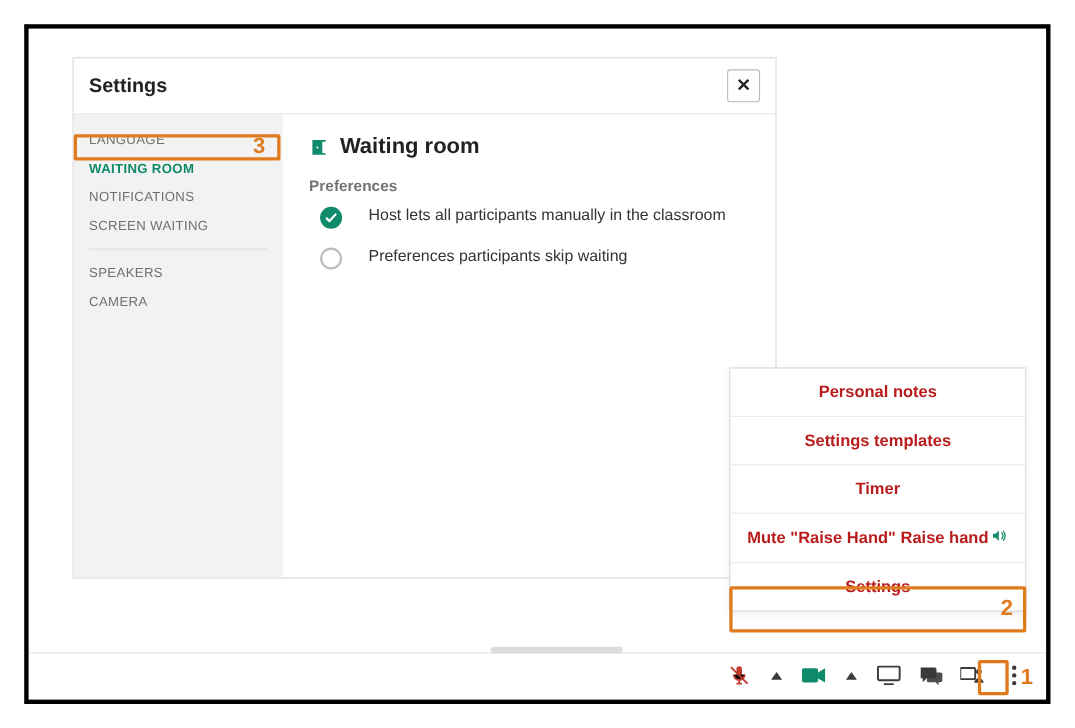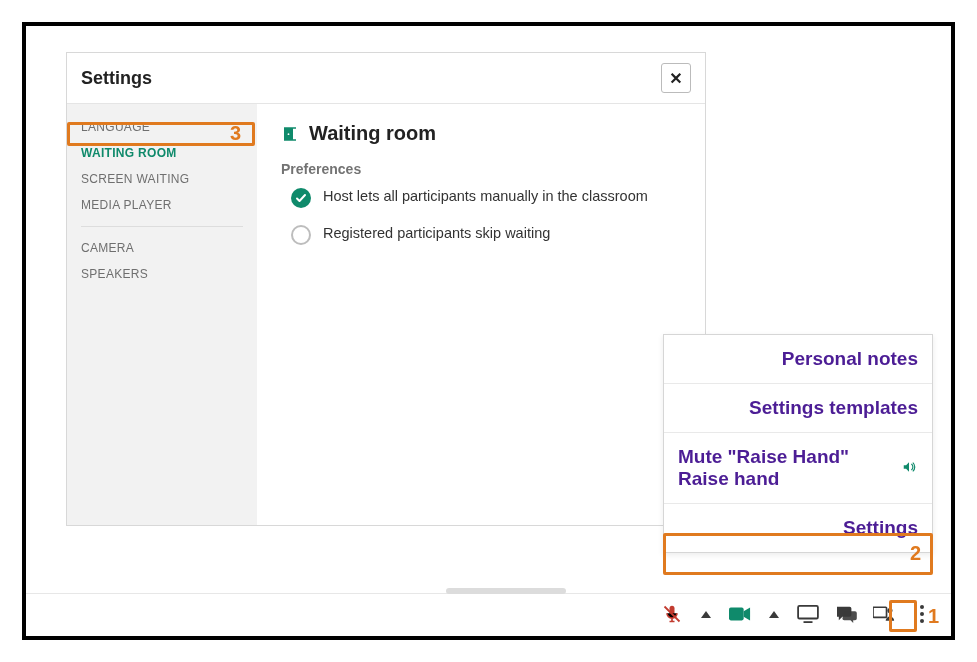--- a/index.html
+++ b/index.html
@@ -142,39 +142,40 @@
     border-radius: 50%;
     background: #0f8a6b;
     display: flex; align-items: center; justify-content: center;
   }
   .radio-checked svg { width: 12px; height: 12px; }
   .radio-label {
     font-size: 14.5px;
     color: #333;
     line-height: 1.35;
     max-width: 360px;
+    margin-left: 12px;
   }
 
   
   .popup {
     position: absolute;
     right: 18px;
     top: 308px;
     width: 270px;
     background: #fff;
     border: 1px solid #d6d6d6;
     box-shadow: 0 2px 6px rgba(0,0,0,0.08);
   }
   .popup-item {
     display: flex;
     align-items: center;
-    justify-content: flex-end;
-    font-size: 19px;
+    justify-content: center;
+    font-size: 15px;
     font-weight: 600;
-    color: #4c1d95;
+    color: #b91c1c;
     padding: 13px 14px;
     border-bottom: 1px solid #e9e9e9;
     cursor: pointer;
   }
   .popup-item:last-child { border-bottom: none; }
   .popup-item .vol { color: #0f8a6b; }
 
   
   .bottom-sep {
     position: absolute;
@@ -238,25 +239,25 @@
       <div class="modal-header">
         <div class="modal-title">Settings</div>
         <div class="close-btn">
           <span>✕</span>
         </div>
       </div>
       <div class="modal-body">
         <div class="sidebar">
           <div class="side-item"><span>LANGUAGE</span></div>
           <div class="side-item active"><span>WAITING ROOM</span></div>
+          <div class="side-item"><span>NOTIFICATIONS</span></div>
           <div class="side-item"><span>SCREEN WAITING</span></div>
-          <div class="side-item"><span>MEDIA PLAYER</span></div>
           <hr class="side-sep">
+          <div class="side-item"><span>SPEAKERS</span></div>
           <div class="side-item"><span>CAMERA</span></div>
-          <div class="side-item"><span>SPEAKERS</span></div>
         </div>
 
         <div class="content">
           <div class="section-head">
             <span class="section-icon">
               <svg viewBox="0 0 24 24" fill="currentColor">
                   <path d="M4 3h10v18H4zM14 3h6v2h-4v14h4v2h-6zM10 11a1.2 1.2 0 1 0 0 2.4 1.2 1.2 0 0 0 0-2.4z"></path>
                 </svg>
             </span>
             <span class="section-title">Waiting room</span>
@@ -271,33 +272,36 @@
                   </svg>
                 </div>
             </div>
             <div class="radio-label">Host lets all participants manually in the classroom</div>
           </div>
 
           <div class="radio-row">
             <div class="radio-shell">
                 <div class="radio-outline"></div>
               </div>
-            <div class="radio-label">Registered participants skip waiting</div>
+            <div class="radio-label">Preferences participants skip waiting</div>
           </div>
 
         </div>
       </div>
     </div>
 
     <div class="popup">
       <div class="popup-item">
           <span>Personal notes</span>
         </div>
       <div class="popup-item">
           <span>Settings templates</span>
+        </div>
+      <div class="popup-item">
+          <span>Timer</span>
         </div>
       <div class="popup-item">
         <span>Mute "Raise Hand" Raise hand</span>
         <span class="vol">
           <svg width="18" height="14" viewBox="0 0 24 24" fill="currentColor">
               <path d="M3 9v6h4l5 5V4L7 9H3z"></path>
               <path d="M16 7a6 6 0 0 1 0 10" fill="none" stroke="currentColor" stroke-width="2"></path>
               <path d="M18.5 4.5a10 10 0 0 1 0 15" fill="none" stroke="currentColor" stroke-width="2"></path>
             </svg>
         </span>

